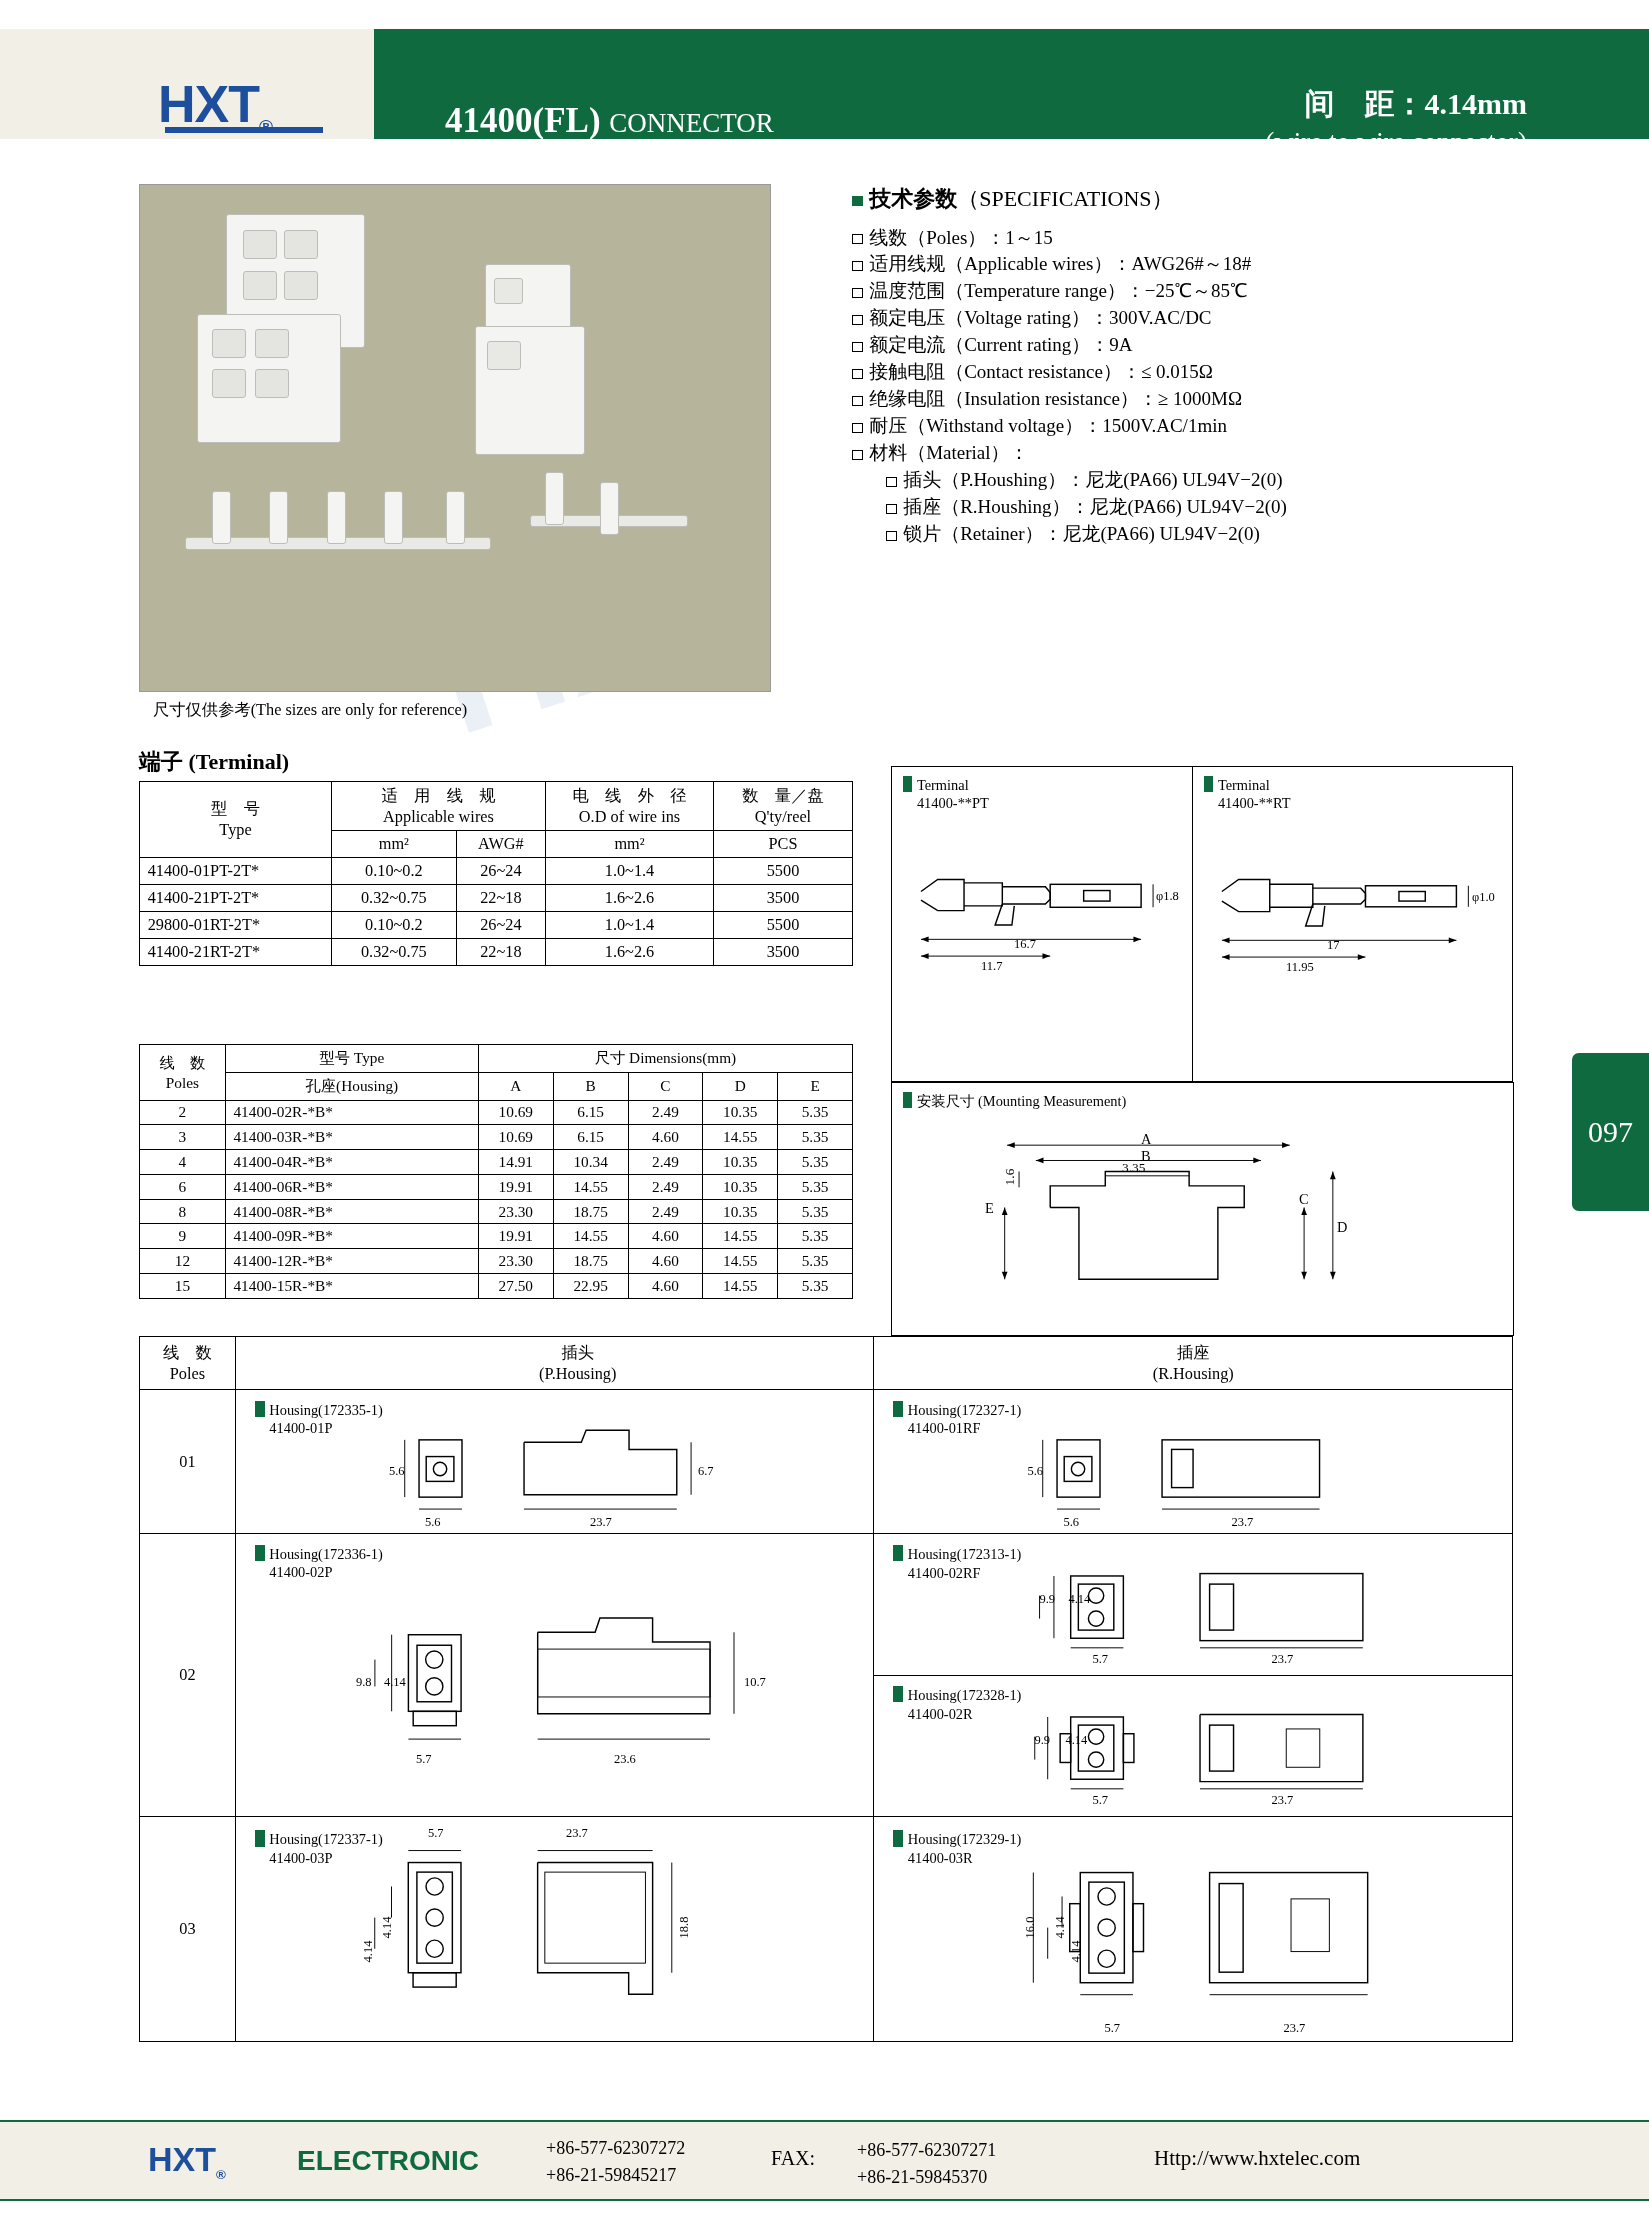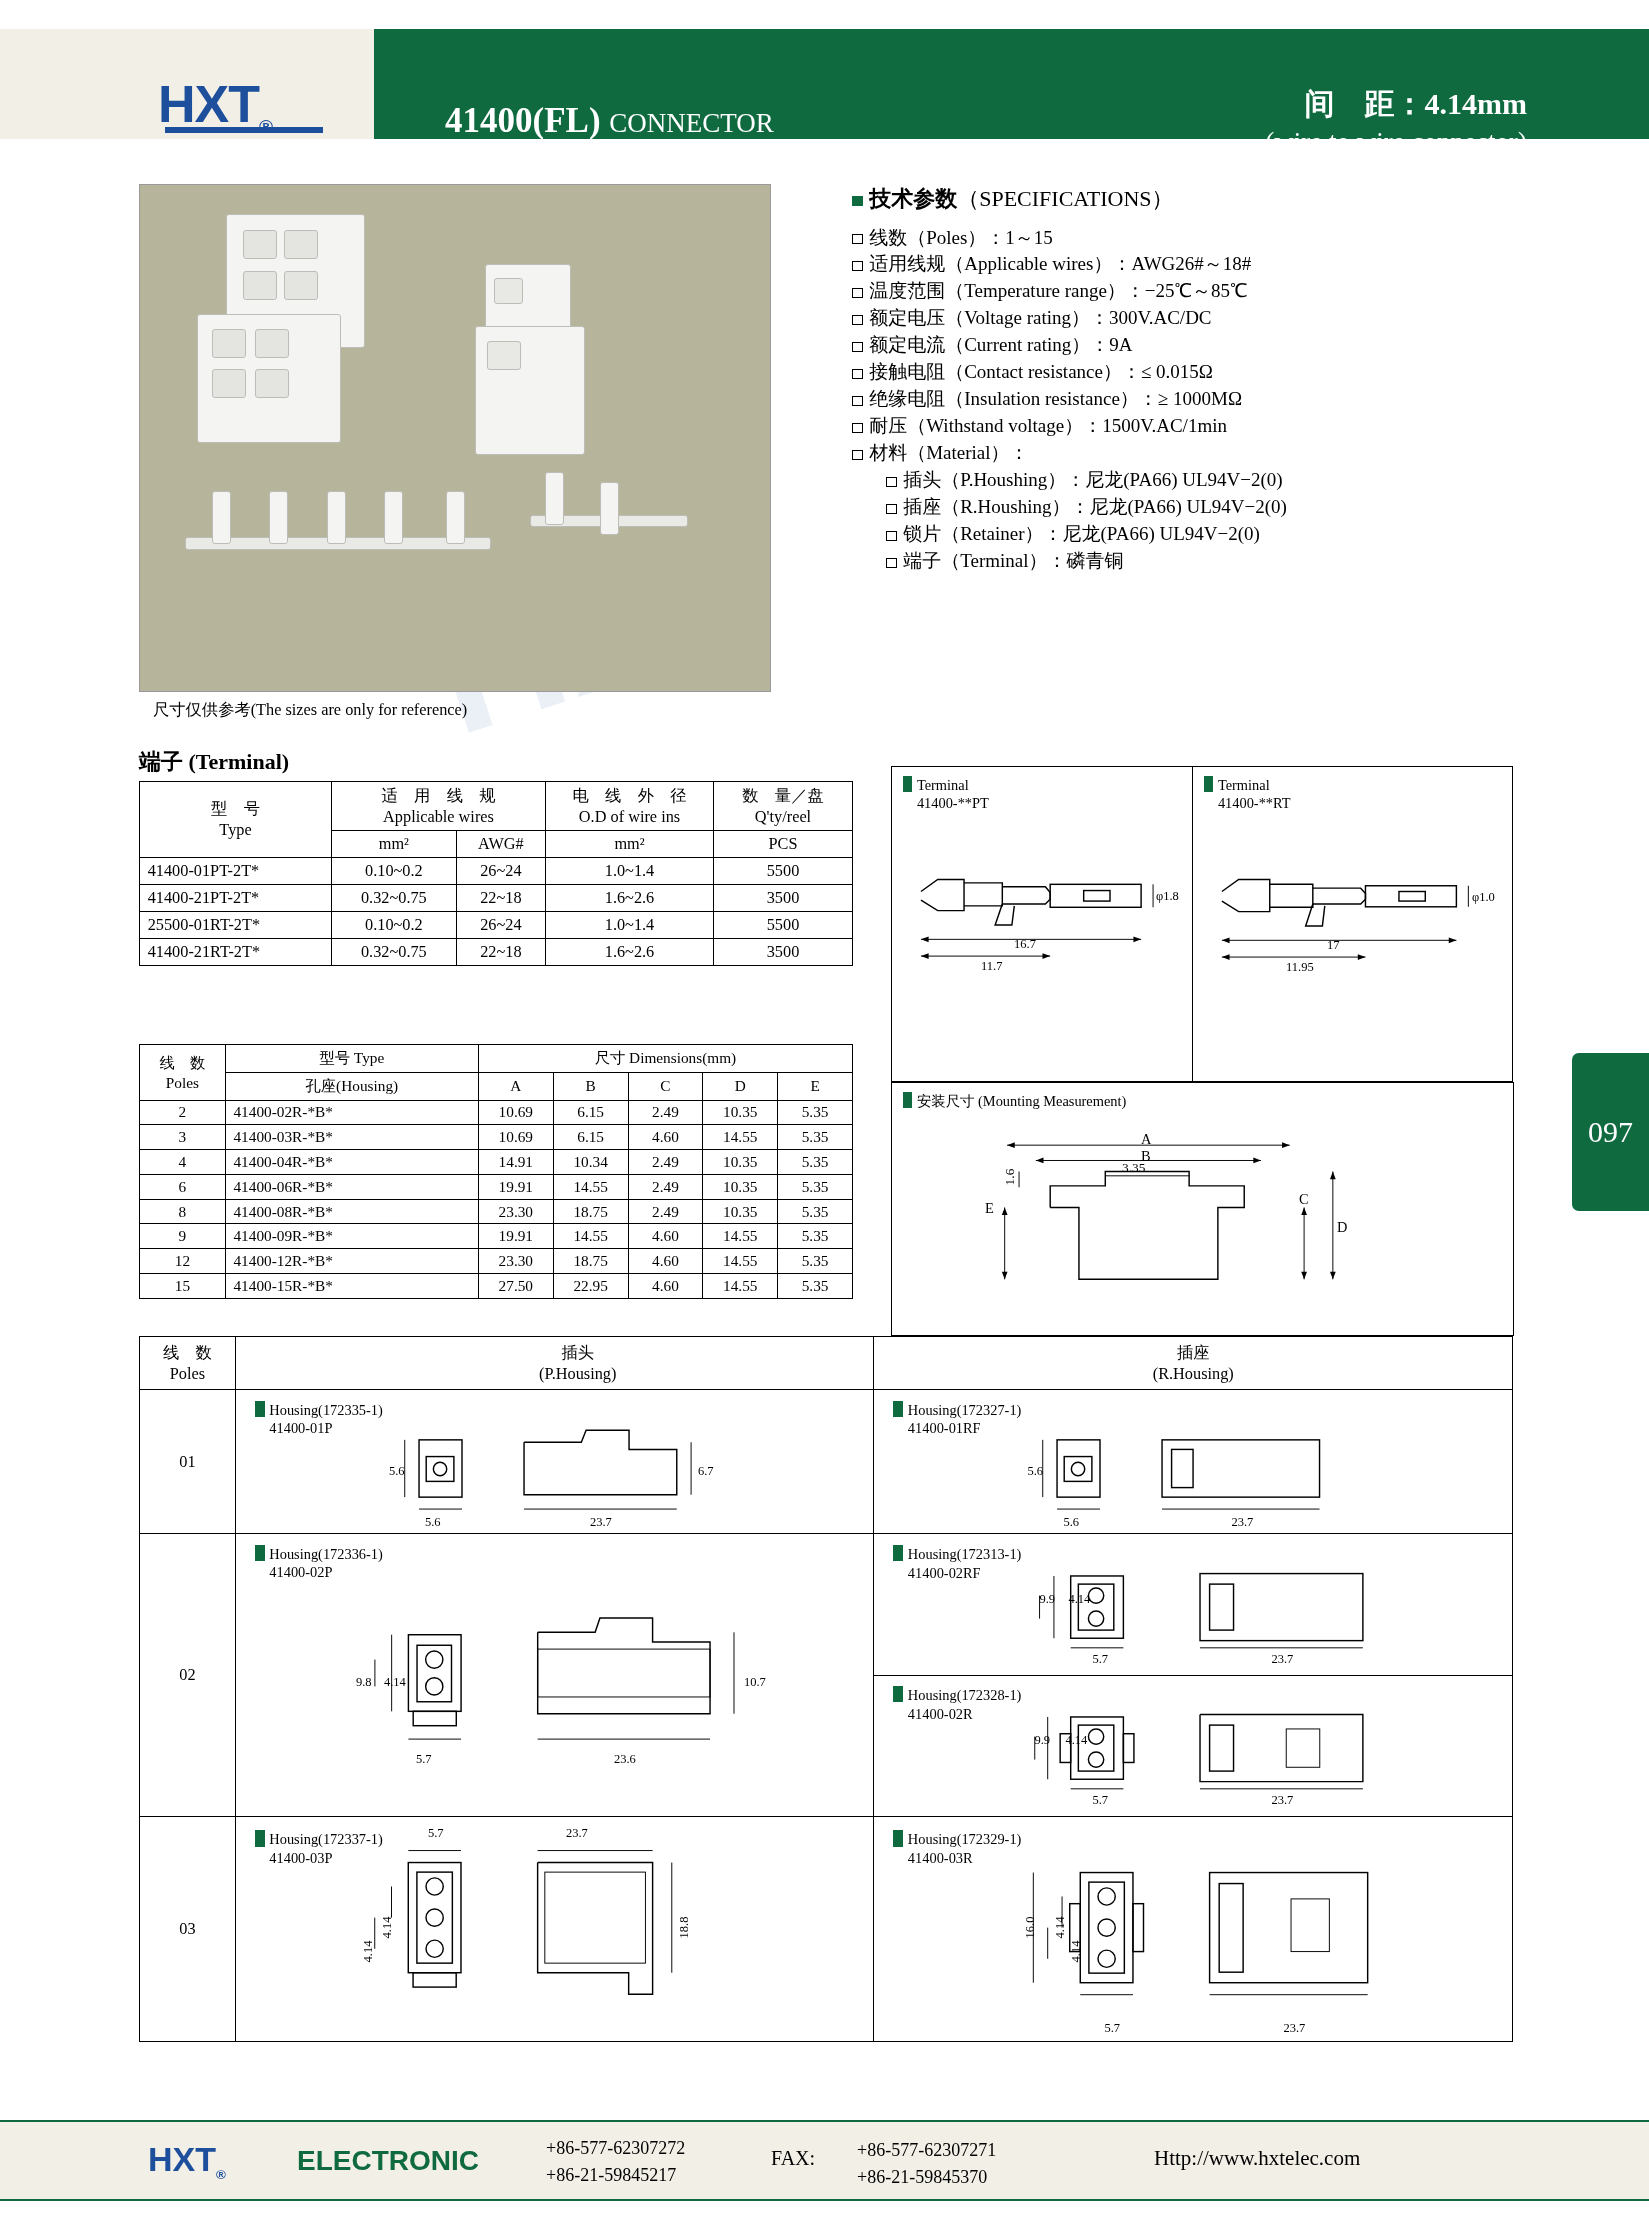--- a/index.html
+++ b/index.html
@@ -135,21 +135,20 @@
     <div class="spec-line"><span class="bullet"></span><span>温度范围（Temperature range）：−25℃～85℃</span></div>
     <div class="spec-line"><span class="bullet"></span><span>额定电压（Voltage rating）：300V.AC/DC</span></div>
     <div class="spec-line"><span class="bullet"></span><span>额定电流（Current rating）：9A</span></div>
     <div class="spec-line"><span class="bullet"></span><span>接触电阻（Contact resistance）：≤ 0.015Ω</span></div>
     <div class="spec-line"><span class="bullet"></span><span>绝缘电阻（Insulation resistance）：≥ 1000MΩ</span></div>
     <div class="spec-line"><span class="bullet"></span><span>耐压（Withstand voltage）：1500V.AC/1min</span></div>
     <div class="spec-line"><span class="bullet"></span><span>材料（Material）：</span></div>
     <div class="spec-line indent1"><span class="bullet"></span><span>插头（P.Houshing）：尼龙(PA66) UL94V−2(0)</span></div>
     <div class="spec-line indent1"><span class="bullet"></span><span>插座（R.Houshing）：尼龙(PA66) UL94V−2(0)</span></div>
     <div class="spec-line indent1"><span class="bullet"></span><span>锁片（Retainer）：尼龙(PA66) UL94V−2(0)</span></div>
-    <div class="spec-line indent1"><span class="bullet"></span><span>端子（Terminal）：磷青铜</span></div>
   </div>
 
   <div class="sect-title">端子 (Terminal)</div>
 
   <table class="tbl-terminal">
     <tbody>
         <tr>
       <td rowspan="2" style="width:192px;"><span>型　号</span><br><span>Type</span></td>
       <td colspan="2" style="width:206px;"><span>适　用　线　规</span><br><span>Applicable wires</span></td>
       <td rowspan="1" style="width:168px;"><span>电　线　外　径</span><br><span>O.D of wire ins</span></td>
@@ -169,21 +168,21 @@
       <td>5500</td>
     </tr>
     <tr>
       <td style="text-align:left; padding-left:7.7px;">41400-21PT-2T*</td>
       <td>0.32~0.75</td>
       <td>22~18</td>
       <td>1.6~2.6</td>
       <td>3500</td>
     </tr>
     <tr>
-      <td style="text-align:left; padding-left:7.7px;">25500-01RT-2T*</td>
+      <td style="text-align:left; padding-left:7.7px;">29800-01RT-2T*</td>
       <td>0.10~0.2</td>
       <td>26~24</td>
       <td>1.0~1.4</td>
       <td>5500</td>
     </tr>
     <tr>
       <td style="text-align:left; padding-left:7.7px;">41400-21RT-2T*</td>
       <td>0.32~0.75</td>
       <td>22~18</td>
       <td>1.6~2.6</td>

